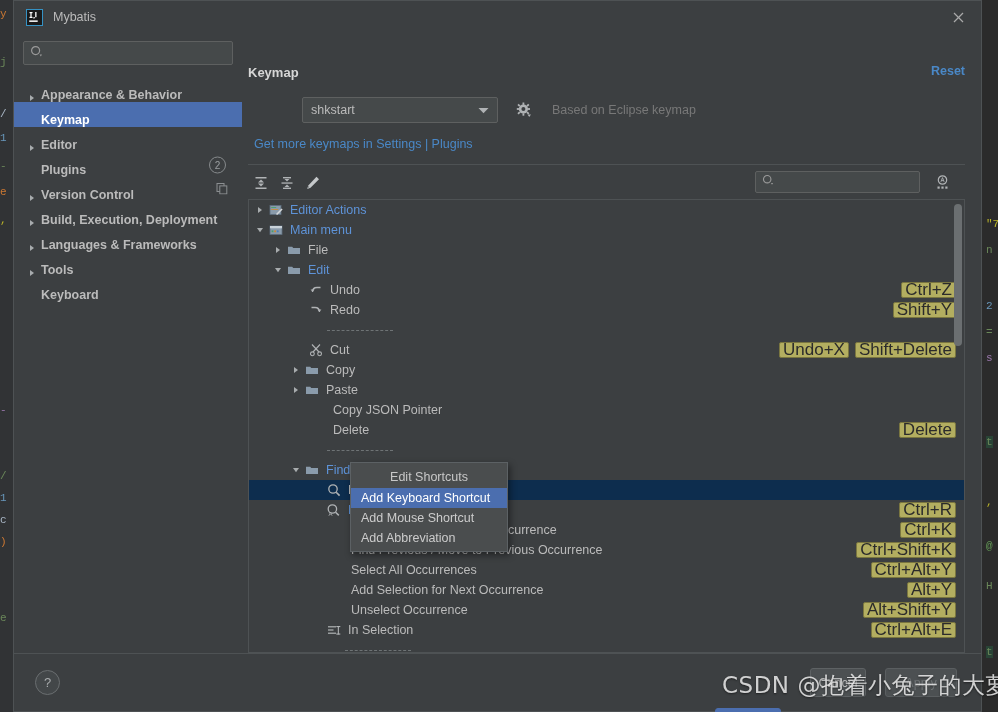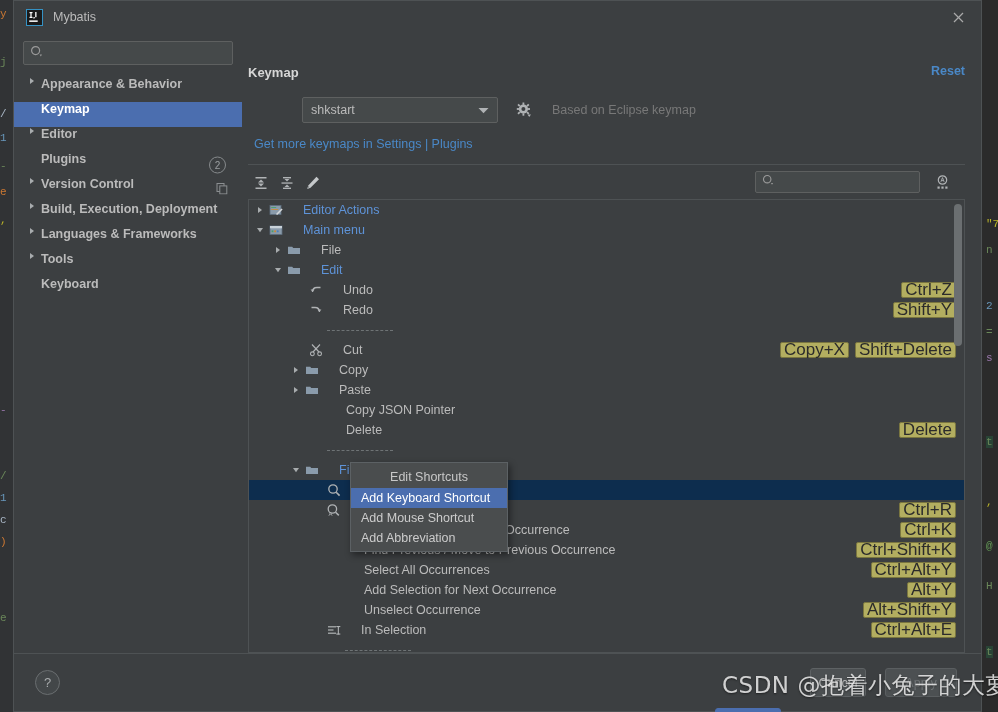--- a/index.html
+++ b/index.html
@@ -46,21 +46,21 @@
     height:24px;background:#45494a;border:1px solid #5e6060;border-radius:2px;
     display:flex;align-items:center;padding:0 6px;box-sizing:border-box;
   }
   #sidebar-search .mag{flex:0 0 auto;}
   #sidebar-search input{
     flex:1;background:transparent;border:0;outline:0;color:#bbbbbb;
     font-family:"Liberation Sans",sans-serif;font-size:12px;margin-left:4px;
   }
   #sidebar-tree{margin-top:6px;}
   .side-item{
-    height:25px;display:flex;align-items:flex-start;padding-left:14px;
+    height:25px;display:flex;align-items:flex-end;padding-left:14px;
     font-size:12.5px;color:#bbbbbb;cursor:pointer;position:relative;box-sizing:border-box;
   }
   .side-item.selected{background:#4b6eaf;color:#ffffff;}
   .side-item .arrow{width:13px;flex:0 0 13px;display:flex;align-items:center;justify-content:flex-start;}
   .side-item .arrow svg{display:block;}
   .side-item .slabel{font-weight:bold;}
   .side-item.leaf .slabel{font-weight:bold;}
   .side-badge{
     position:absolute;right:16px;top:50%;transform:translateY(-50%);
     width:15px;height:15px;border-radius:50%;border:1px solid #868a8c;
@@ -105,21 +105,21 @@
     background:#3c3f41;position:relative;overflow:hidden;min-height:0;
   }
   #tree-rows{position:absolute;inset:0;}
   .trow{
     height:20px;display:flex;align-items:center;position:relative;
     font-size:12.5px;color:#bbbbbb;white-space:nowrap;box-sizing:border-box;cursor:default;
   }
   .trow.selected{background:#0d2d4e;}
   .trow .twist{width:14px;flex:0 0 14px;display:flex;align-items:center;justify-content:center;}
   .trow .ticon{width:17px;flex:0 0 17px;display:flex;align-items:center;justify-content:center;}
-  .trow .tlabel{margin-left:19px;}
+  .trow .tlabel{margin-left:6px;}
   .trow.blue .tlabel{color:#5e93d8;}
   .sep-line{height:20px;display:flex;align-items:center;}
   .sep-dash{border-top:1px dashed #6e7375;width:66px;height:0;}
   .shortcuts{position:absolute;right:8px;top:50%;transform:translateY(-50%);display:flex;gap:6px;}
   .kbd{
     background:#b3ae60;color:#2b2b2b;border:1px solid #7a7640;border-radius:2px;
     font-size:17px;line-height:14px;padding:0 3px;font-family:"Liberation Sans",sans-serif;
   }
   
   #tree-scrollbar{position:absolute;right:1px;top:1px;width:11px;bottom:1px;background:transparent;cursor:pointer;}
@@ -491,21 +491,21 @@
             <span class="ticon">
               <svg width="14" height="14" viewBox="0 0 14 14">
                 <line x1="3" y1="1.5" x2="10" y2="9" stroke="#b0b3b5" stroke-width="1.1"></line>
                 <line x1="11" y1="1.5" x2="4" y2="9" stroke="#b0b3b5" stroke-width="1.1"></line>
                 <circle cx="3.4" cy="10.8" r="1.9" fill="none" stroke="#b0b3b5" stroke-width="1.1"></circle>
                 <circle cx="10.6" cy="10.8" r="1.9" fill="none" stroke="#b0b3b5" stroke-width="1.1"></circle>
               </svg>
             </span>
             <span class="tlabel">Cut</span>
             <span class="shortcuts">
-              <span class="kbd">Copy+X</span>
+              <span class="kbd">Undo+X</span>
               <span class="kbd">Shift+Delete</span>
             </span>
           </div>
 
           <div class="trow" style="padding-left:40px">
             <span class="twist">
               <svg width="8" height="8" viewBox="0 0 8 8">
                   <path d="M2 1 L6 4 L2 7 Z" fill="#a8acae"></path>
                 </svg>
             </span>

